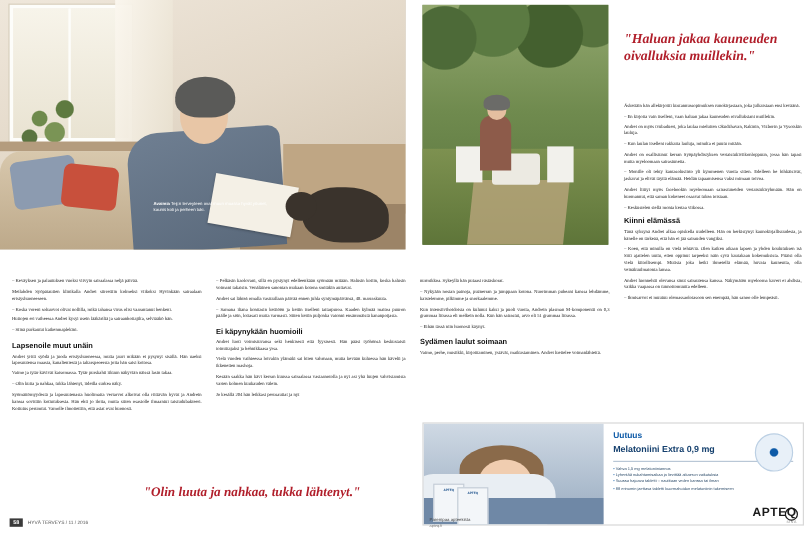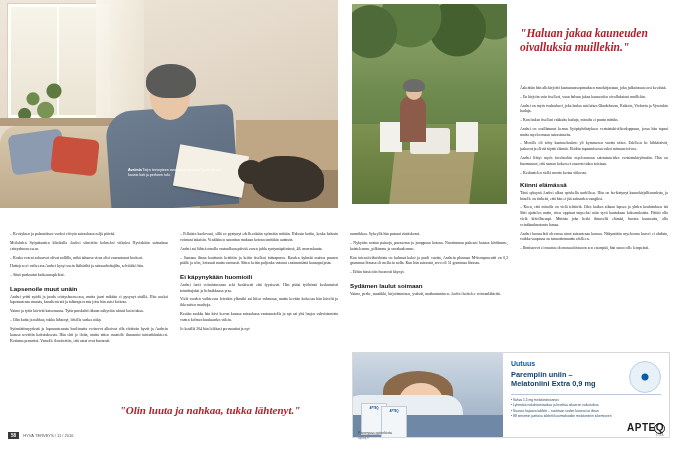--- a/index.html
+++ b/index.html
@@ -305,21 +305,20 @@
         <div class="ad-box b1">
           <div class="bt">APTEQ</div>
         </div>
         <div class="ad-box b2">
           <div class="bt">APTEQ</div>
         </div>
       </div>
     </div>
     <div class="ad-right">
       <div class="ad-kicker">Uutuus</div>
-      <div class="ad-title">Parempiin uniin –</div>
       <div class="ad-title">Melatoniini Extra 0,9 mg</div>
       <div class="ad-rule"></div>
       <div class="ad-bullets">
         <div>Vahva 1,5 mg melatoniiniannos</div>
         <div>Lyhentää nukahtamisaikaa ja lievittää aikaeron vaikutuksia</div>
         <div>Suussa hajoava tabletti – nautitaan veden kanssa tai ilman</div>
         <div>88 erinomin jaettava tabletti kuormahoidon melatoniinin tukemiseen</div>
       </div>
       <div class="ad-badge"></div>
     </div>

